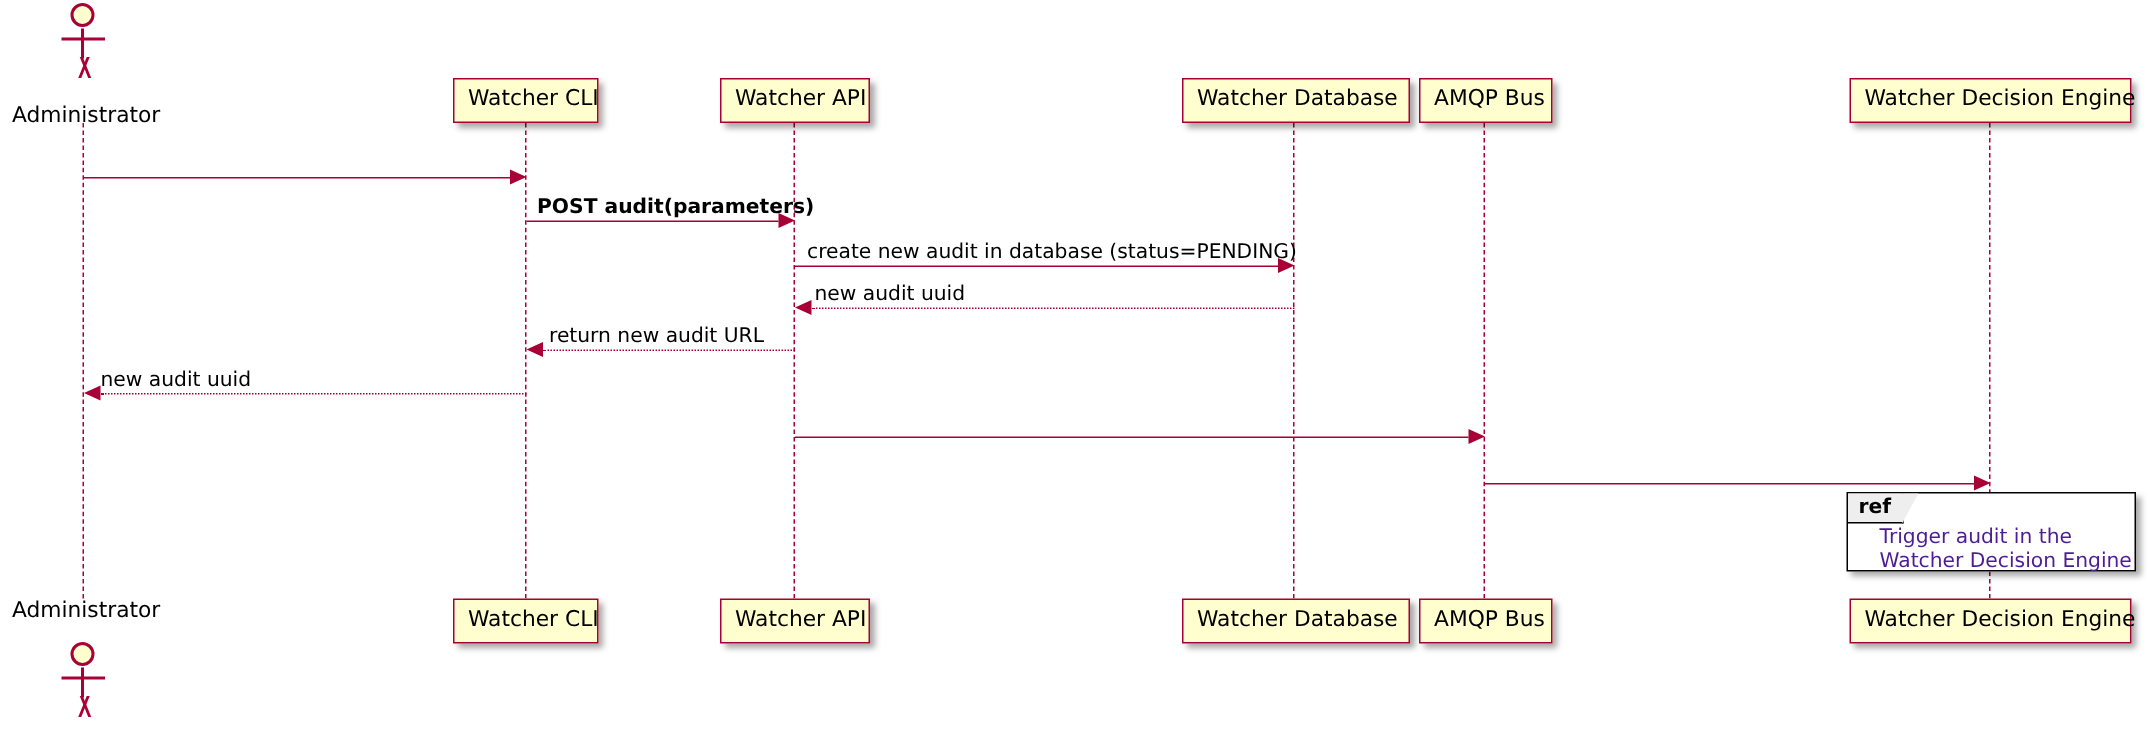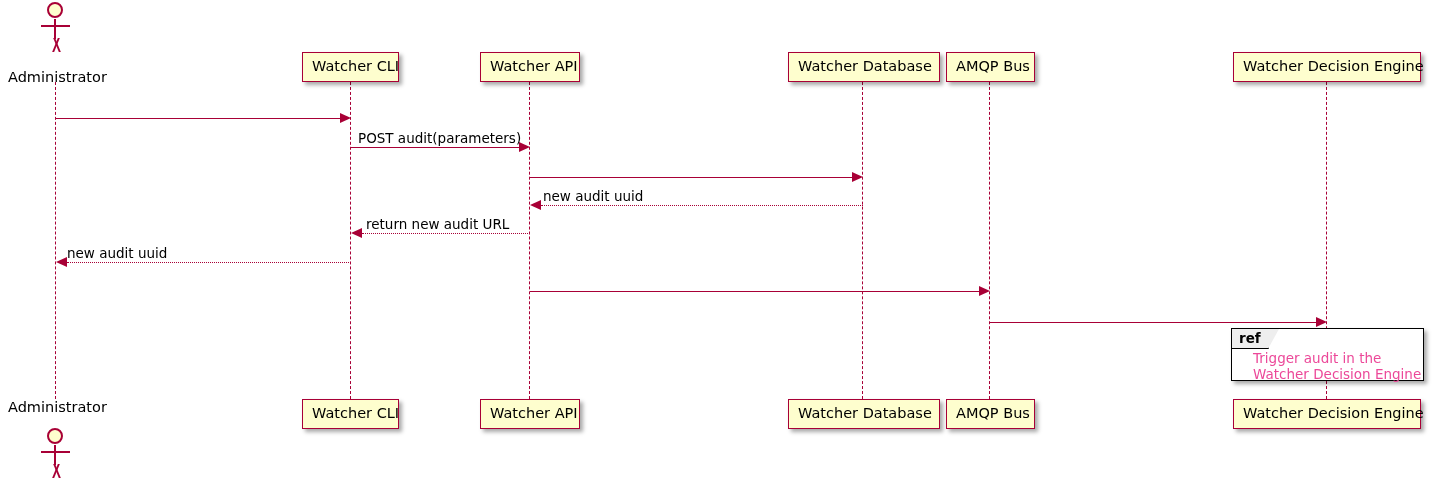--- a/index.html
+++ b/index.html
@@ -49,21 +49,21 @@
   
   .reffrag{position:absolute;border:1.5px solid #000;background:#fff;
        box-sizing:border-box;box-shadow:3px 3px 4px rgba(0,0,0,.34);}
   .reftab{position:absolute;left:0;top:0;height:20px;background:#EEEEEE;
        border-right:1.5px solid #000;border-bottom:1.5px solid #000;
        font-size:13.5px;font-weight:bold;line-height:19px;padding:0 7px;
        box-sizing:border-box;}
   .reftab:after{content:"";position:absolute;right:-11px;top:0;
        width:0;height:0;border-top:20px solid #EEEEEE;
        border-right:11px solid transparent;}
-  .refbody{position:absolute;font-size:13.5px;color:#ec4899;line-height:17px;
+  .refbody{position:absolute;font-size:13.5px;color:#4c1d95;line-height:17px;
        white-space:pre;}
 </style>
 </head>
 <body>
 
 <div id="stage">
     <div class="lifeline" style="left: 55.25px; top: 82px; height: 317px;"></div>
     <div class="lifeline" style="left: 350.25px; top: 82px; height: 317px;"></div>
     <div class="lifeline" style="left: 529.25px; top: 82px; height: 317px;"></div>
     <div class="lifeline" style="left: 862.25px; top: 82px; height: 317px;"></div>
@@ -114,23 +114,24 @@
     <div class="pbox" style="left: 1233px; top: 52px; width: 188px;">
       <span>Watcher Decision Engine</span>
     </div>
     <div class="pbox" style="left: 1233px; top: 399px; width: 188px;">
       <span>Watcher Decision Engine</span>
     </div>
     <div class="msgline" style="left: 56px; top: 118px; width: 284px;"></div>
     <div class="arrowR" style="left: 340px; top: 113px;"></div>
     <div class="msgline" style="left: 351px; top: 147px; width: 168px;"></div>
     <div class="arrowR" style="left: 519px; top: 142px;"></div>
-    <div class="msglabel" style="left: 358px; top: 131px;">POST audit(parameters)</div>
+    <div class="msglabel" style="left: 358px; top: 131px; font-weight: bold;">POST audit(parameters)</div>
     <div class="msgline" style="left: 530px; top: 177px; width: 322px;"></div>
     <div class="arrowR" style="left: 852px; top: 172px;"></div>
+    <div class="msglabel" style="left: 538px; top: 161px;">create new audit in database (status=PENDING)</div>
     <div class="msgline dotted" style="left: 541px; top: 205px; width: 322px;"></div>
     <div class="arrowL" style="left: 530px; top: 200px;"></div>
     <div class="msglabel" style="left: 543px; top: 189px;">new audit uuid</div>
     <div class="msgline dotted" style="left: 362px; top: 233px; width: 168px;"></div>
     <div class="arrowL" style="left: 351px; top: 228px;"></div>
     <div class="msglabel" style="left: 366px; top: 217px;">return new audit URL</div>
     <div class="msgline dotted" style="left: 67px; top: 262px; width: 284px;"></div>
     <div class="arrowL" style="left: 56px; top: 257px;"></div>
     <div class="msglabel" style="left: 67px; top: 246px;">new audit uuid</div>
     <div class="msgline" style="left: 530px; top: 291px; width: 449px;"></div>

